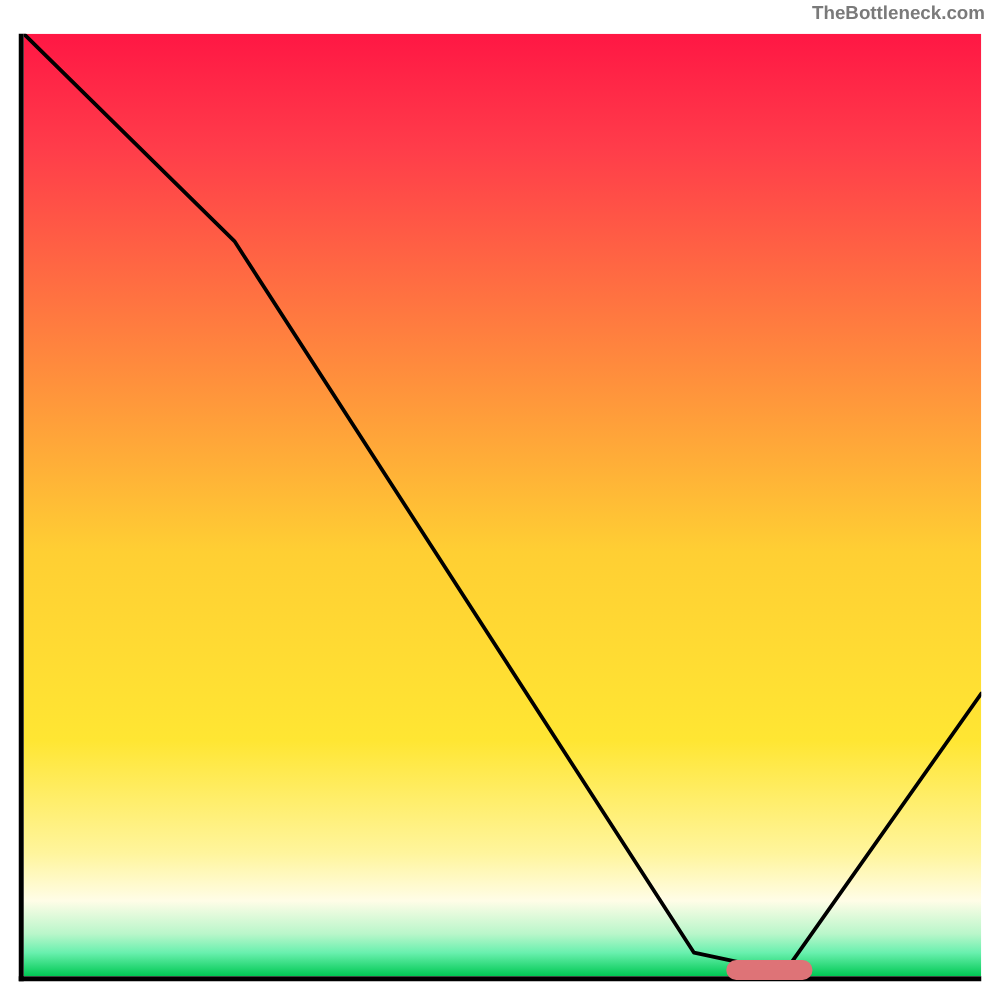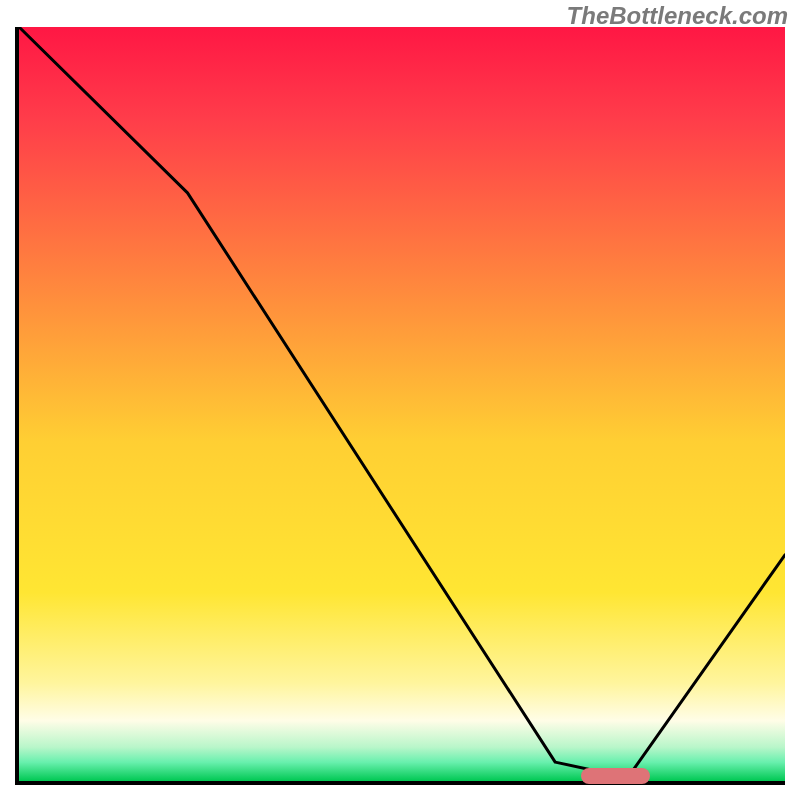--- a/index.html
+++ b/index.html
@@ -8,25 +8,24 @@
     height: 800px;
     background: #fff;
     position: relative;
     font-family: Arial, sans-serif;
     overflow: hidden;
   }
   .attribution {
     position: absolute;
     top: 2px;
     right: 12px;
-    font-size: 24px;
+    font-size: 15px;
     font-weight: bold;
     color: #7a7a7a;
     z-index: 10;
-    font-style: italic;
   }
   .plot-area {
     position: absolute;
     left: 15px;
     top: 27px;
     width: 770px;
     height: 758px;
     border-left: 4px solid #000;
     border-bottom: 4px solid #000;
   }

